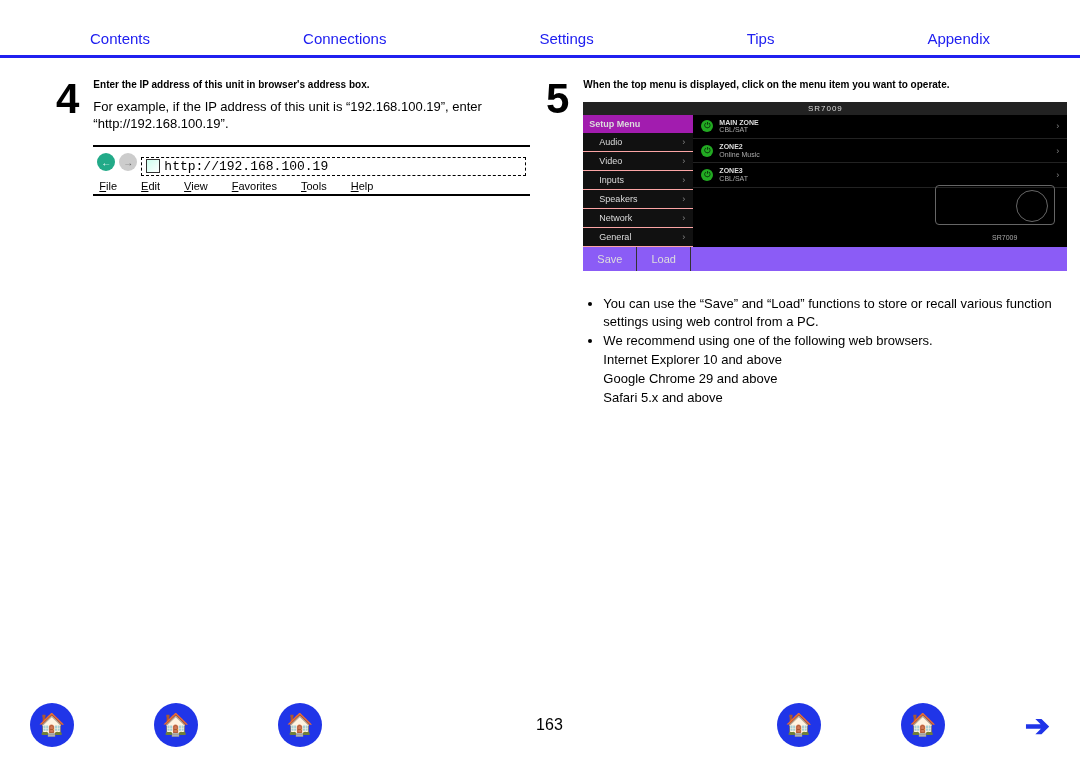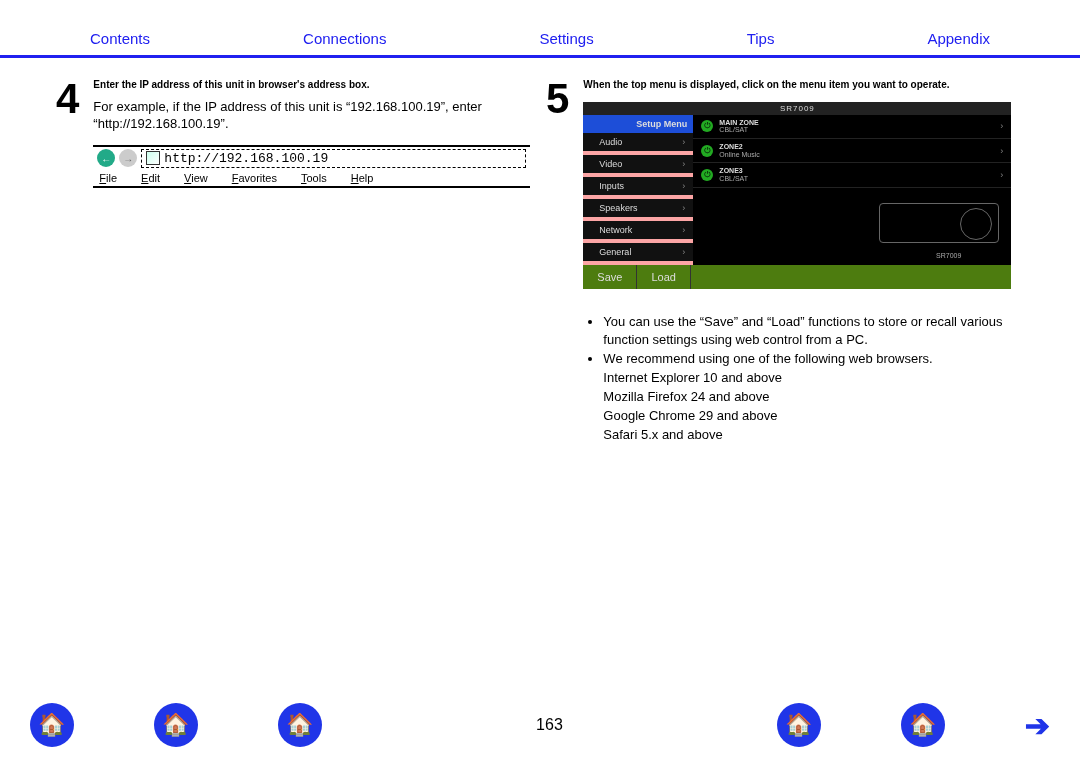--- a/index.html
+++ b/index.html
@@ -58,58 +58,59 @@
   }
   .addr-field {
     border: 1px dashed #000;
     flex: 1;
     display: flex;
     align-items: center;
     gap: 4px;
     padding: 1px 4px;
     font-family: "Courier New", monospace;
     font-size: 13px;
+    margin-top: 8px;
   }
   .page-ico {
     width: 14px; height: 14px; border: 1px solid #333;
     display: inline-block; background: linear-gradient(135deg,#cfe,#fff);
   }
   .menu-row {
     display: flex;
     gap: 24px;
     font-size: 11px;
     padding: 2px 6px;
   }
   .menu-row span::first-letter { text-decoration: underline; }
 
   
   .webui {
     margin-top: 10px;
     background: #0b0b0b;
     color: #ddd;
     font-size: 9px;
-    width: 428px;
+    width: 484px;
     padding: 0;
   }
   .webui-top {
     text-align: center;
     background: #222;
     padding: 2px;
     font-size: 8px;
     letter-spacing: 1px;
   }
   .webui-body { display: flex; }
   .webui-left {
     width: 110px;
     background: #111;
   }
-  .webui-left .hdr { background:#1d4ed8; padding:4px 6px; font-weight:bold;text-align:right; }
+  .webui-left .hdr { background:#a21caf; padding:4px 6px; font-weight:bold; }
   .webui-left .item {
     display:flex; justify-content:space-between; align-items:center;
-    padding:4px 8px 4px 16px; border-bottom:4px solid #fca5a5;
+    padding:4px 8px 4px 16px; border-bottom:1px solid #fca5a5;
   }
   .webui-left .item::after { content:"›"; color:#888; }
   .webui-right { flex:1; background:#000; position:relative; }
   .zone {
     display:flex; align-items:center; gap:6px;
     padding:4px 8px; border-bottom:1px solid #222;
   }
   .pwr {
     width:12px; height:12px; border-radius:50%;
     background:#2a2; display:inline-flex; align-items:center; justify-content:center;
@@ -122,21 +123,21 @@
   .device {
     width:120px; height:40px; border:1px solid #666;
     position:absolute; right:12px; bottom:22px;
     border-radius:4px;
   }
   .device::after{
     content:""; position:absolute; right:6px; top:4px;
     width:30px;height:30px;border:1px solid #666;border-radius:50%;
   }
   .dev-label{ position:absolute; right:50px; bottom:6px; font-size:7px; color:#aaa;}
-  .sl-row { background:#4d7c0f; display:flex; }
+  .sl-row { background:#8b5cf6; display:flex; }
   .sl-row div { padding:6px 14px; border-right:1px solid #333; color:#ddd; font-size:11px;}
   
   .notes {
     font-size: 13px;
     line-height: 1.45;
     margin-top: 24px;
     padding-left: 4px;
   }
   .notes ul { list-style: disc; padding-left: 16px; }
   .notes ul ul { list-style: disc; padding-left: 18px; margin:2px 0;}
@@ -253,21 +254,20 @@
       </div>
 
       <div class="notes">
         <ul>
           <li>
             <span>You can use the “Save” and “Load” functions to store or recall various function settings using web control from a PC.</span>
           </li>
           <li>We recommend using one of the following web browsers.</li>
         </ul>
         <div class="plain">Internet Explorer 10 and above</div>
-        <div class="plain">Mozilla Firefox 24 and above</div>
         <div class="plain">Google Chrome 29 and above</div>
         <div class="plain">Safari 5.x and above</div>
       </div>
     </div>
   </div>
 </div>
 
 <div class="footer">
   <div class="homes">
     <span class="home-ico">🏠</span>

